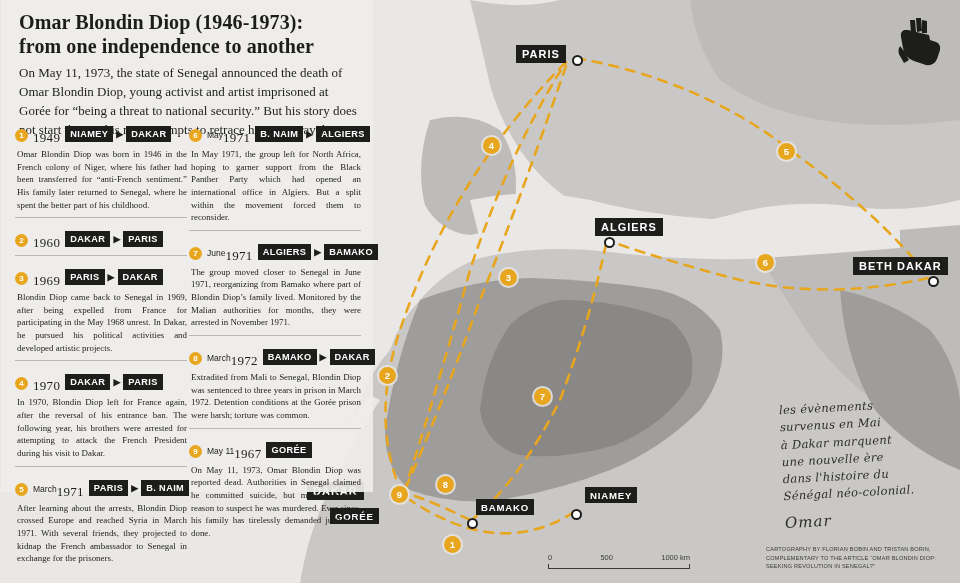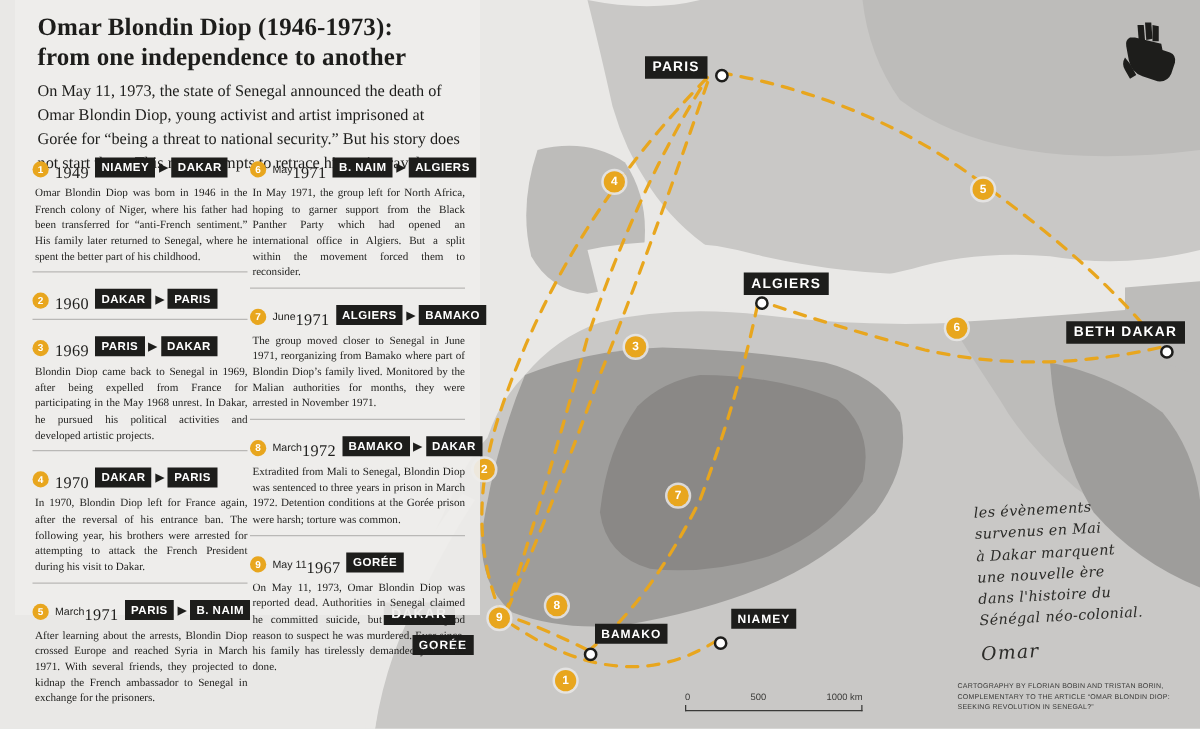--- a/index.html
+++ b/index.html
@@ -15,21 +15,21 @@
   .map-layer{position:absolute;inset:0;background:#e9e8e6;}
   .map-svg{position:absolute;inset:0;}
   .sea{fill:#e9e8e6;}
   .land{fill:#c9c8c6;}
   .land2{fill:#bdbcba;}
   .land3{fill:#9e9d9b;}
   .landdark{fill:#8a8886;}
 
   
   .left-panel{
-    position:absolute;left:12px;top:0;width:372px;height:492px;
+    position:absolute;left:1px;top:0;width:372px;height:492px;
     background:rgba(238,237,235,0.93);
   }
   .title{
     position:absolute;left:18px;top:10px;width:340px;
     font-size:20px;font-weight:bold;line-height:1.22;
     letter-spacing:.1px;
   }
   .subtitle{
     position:absolute;left:18px;top:64px;width:344px;
     font-size:13px;font-weight:normal;line-height:1.45;

